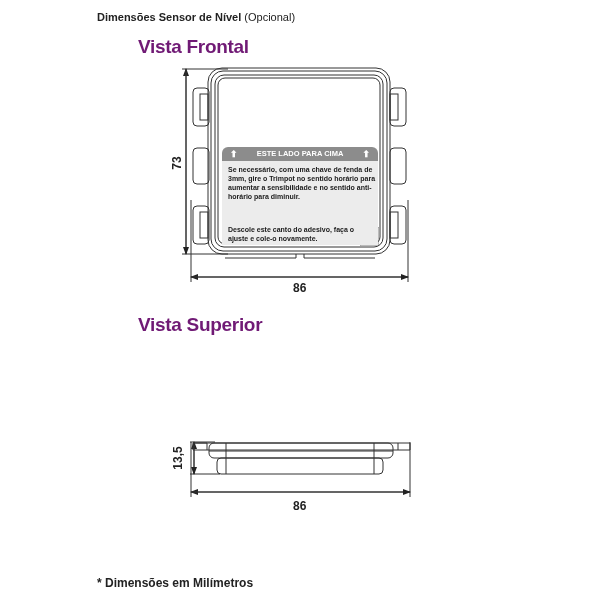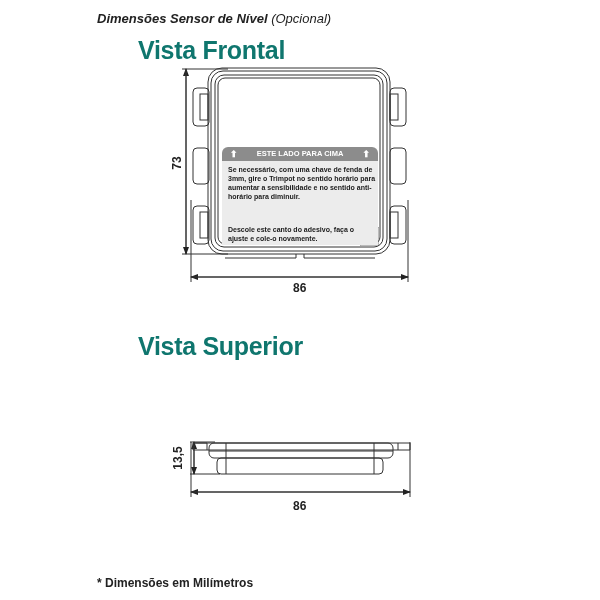--- a/index.html
+++ b/index.html
@@ -1,19 +1,19 @@
 <!DOCTYPE html>
 <html><head>
 <meta charset="utf-8">
 <style>
   html, body { margin: 0; padding: 0; background: #ffffff; }
   body { width: 600px; height: 600px; position: relative; overflow: hidden; font-family: "Liberation Sans", sans-serif; color: #1a1a1a; }
-  .hdr { position: absolute; left: 97px; top: 11px; font-size: 13px; font-weight: bold; color: #222; font-style: italic; }
+  .hdr { position: absolute; left: 97px; top: 11px; font-size: 11px; font-weight: bold; color: #222; }
   .hdr .opt { font-weight: normal; }
-  .view-title { position: absolute; font-size: 25px; font-weight: bold; color: #0f766e; letter-spacing: -0.3px; }
+  .view-title { position: absolute; font-size: 19px; font-weight: bold; color: #701a75; letter-spacing: -0.3px; }
   .dim { position: absolute; font-size: 12px; font-weight: bold; color: #222; }
   .dim.v { transform: rotate(-90deg); transform-origin: center; }
   .foot { position: absolute; left: 97px; top: 576px; font-size: 12px; font-weight: bold; color: #222; }
   svg { position: absolute; left: 0; top: 0; }
   .lbl-head { position: absolute; left: 222px; top: 147px; width: 156px; height: 14px; background: #8c8c8c; border-radius: 6px 6px 0 0; color: #fff; font-size: 7.5px; font-weight: bold; text-align: center; line-height: 14px; }
   .lbl-head .arr { position: absolute; top: 0; font-size: 9px; }
   .lbl-body { position: absolute; left: 222px; top: 161px; width: 156px; height: 84px; background: #ececec; }
   .lbl-text { position: absolute; left: 228px; top: 165px; width: 148px; font-size: 7px; line-height: 9px; color: #1a1a1a; font-weight: bold; }
   .lbl-text2 { position: absolute; left: 228px; top: 225px; width: 130px; font-size: 7px; line-height: 9px; color: #1a1a1a; font-weight: bold; }
 </style>
@@ -105,17 +105,17 @@
 
 <div class="lbl-body"></div>
 <div class="lbl-head">
   <span class="arr" style="left:8px;">⬆</span>
   <span>ESTE LADO PARA CIMA</span>
   <span class="arr" style="right:8px;">⬆</span>
 </div>
 <div class="lbl-text">Se necessário, com uma chave de fenda de 3mm, gire o Trimpot no sentido horário para aumentar a sensibilidade e no sentido anti-horário para diminuir.</div>
 <div class="lbl-text2">Descole este canto do adesivo, faça o ajuste e cole-o novamente.</div>
 
-<div class="view-title" style="left:138px; top:332px;">Vista Superior</div>
+<div class="view-title" style="left:138px; top:314px;">Vista Superior</div>
 <div class="dim v" style="left:166px; top:451px;">13,5</div>
 <div class="dim" style="left:293px; top:499px;">86</div>
 
 <div class="foot">* Dimensões em Milímetros</div>
 
 </body></html>

